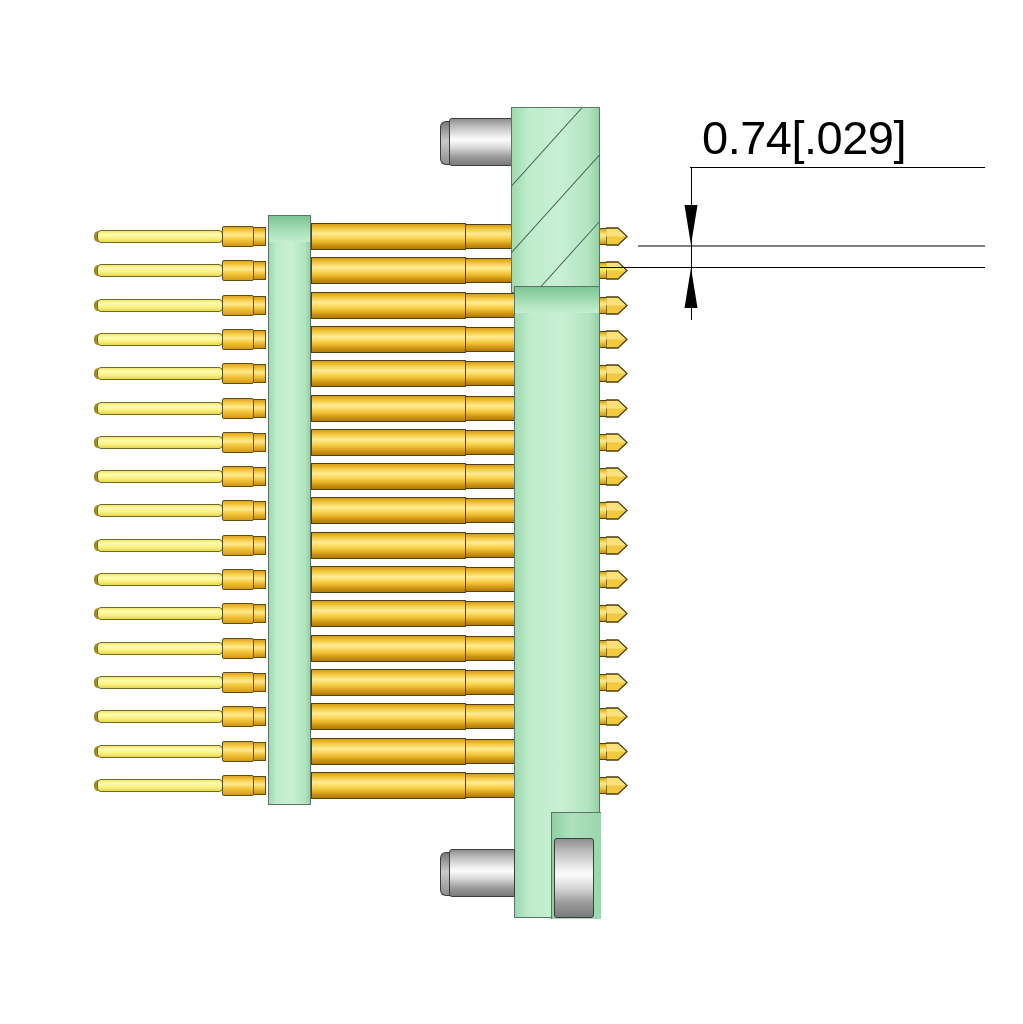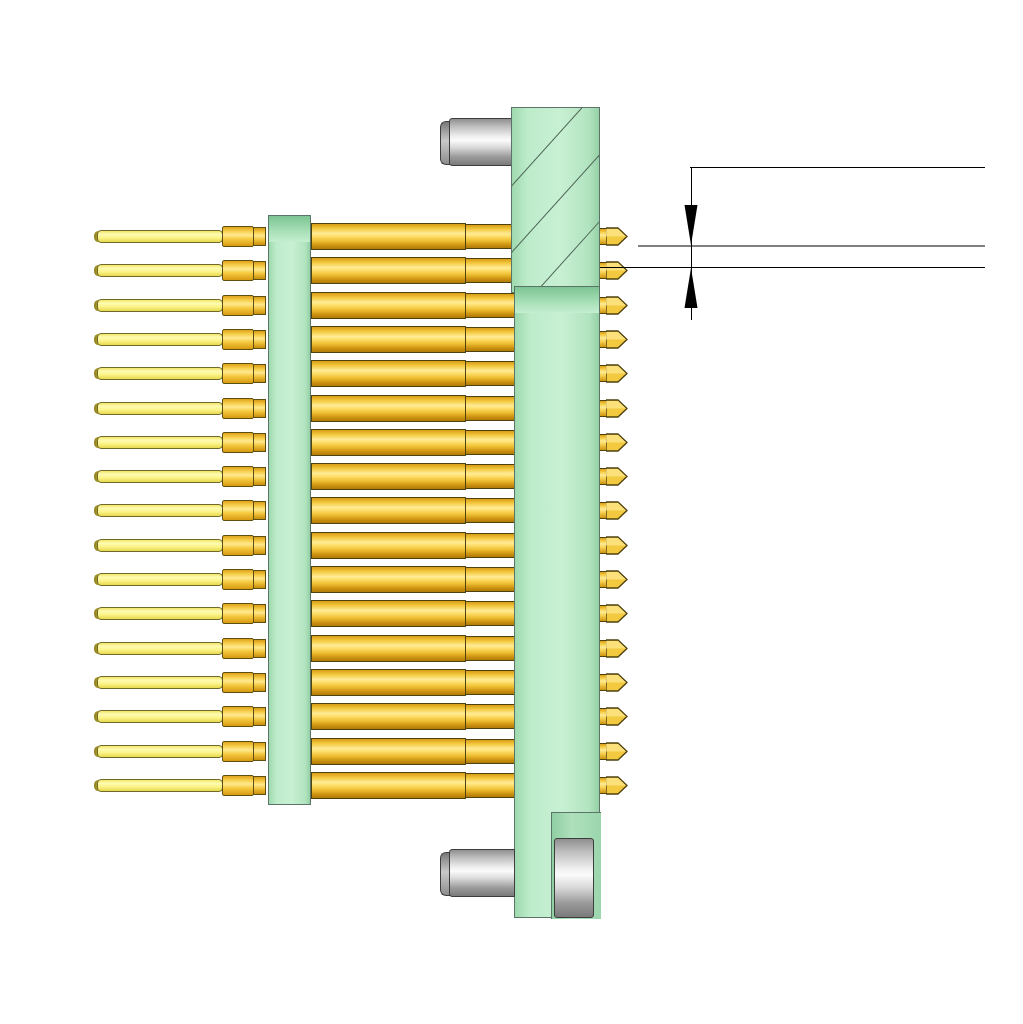--- a/index.html
+++ b/index.html
@@ -345,14 +345,15 @@
       <polygon points="8,40 1.5,0 14.5,0" fill="#000"></polygon>
     </svg>
   </div>
 
   <div class="tippoint" style="left:683px;top:268px;width:16px;height:40px;">
     <svg width="16" height="40" viewBox="0 0 16 40">
       <polygon points="8,0 1.5,40 14.5,40" fill="#000"></polygon>
     </svg>
   </div>
 
+  <div class="dimtext" style="left:702px;top:111px;font-size:47px;letter-spacing:-0.5px;line-height:54px;">0.74[.029]</div>
 
 </div>
 
 </body></html>

